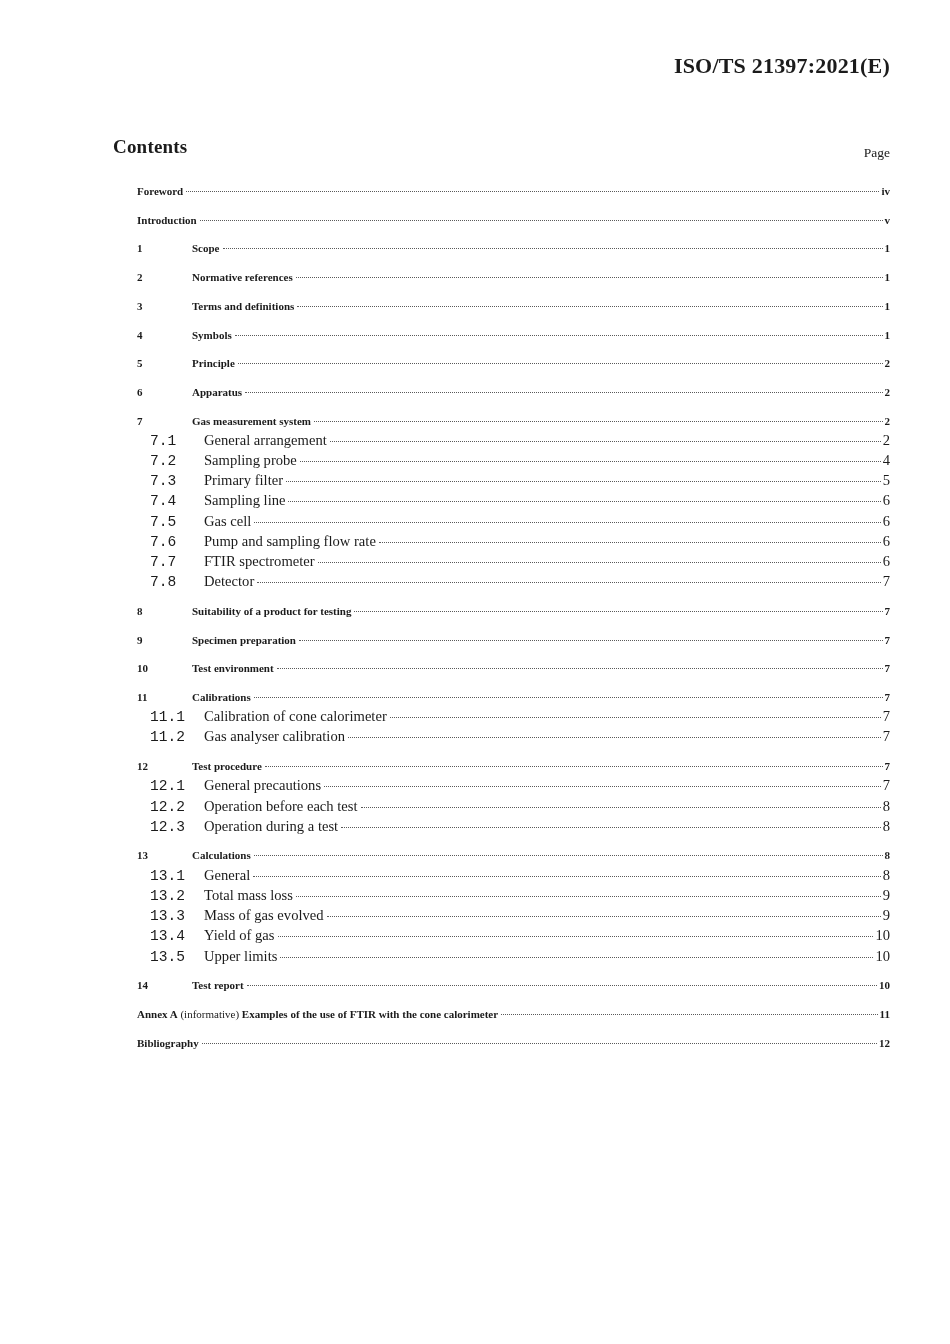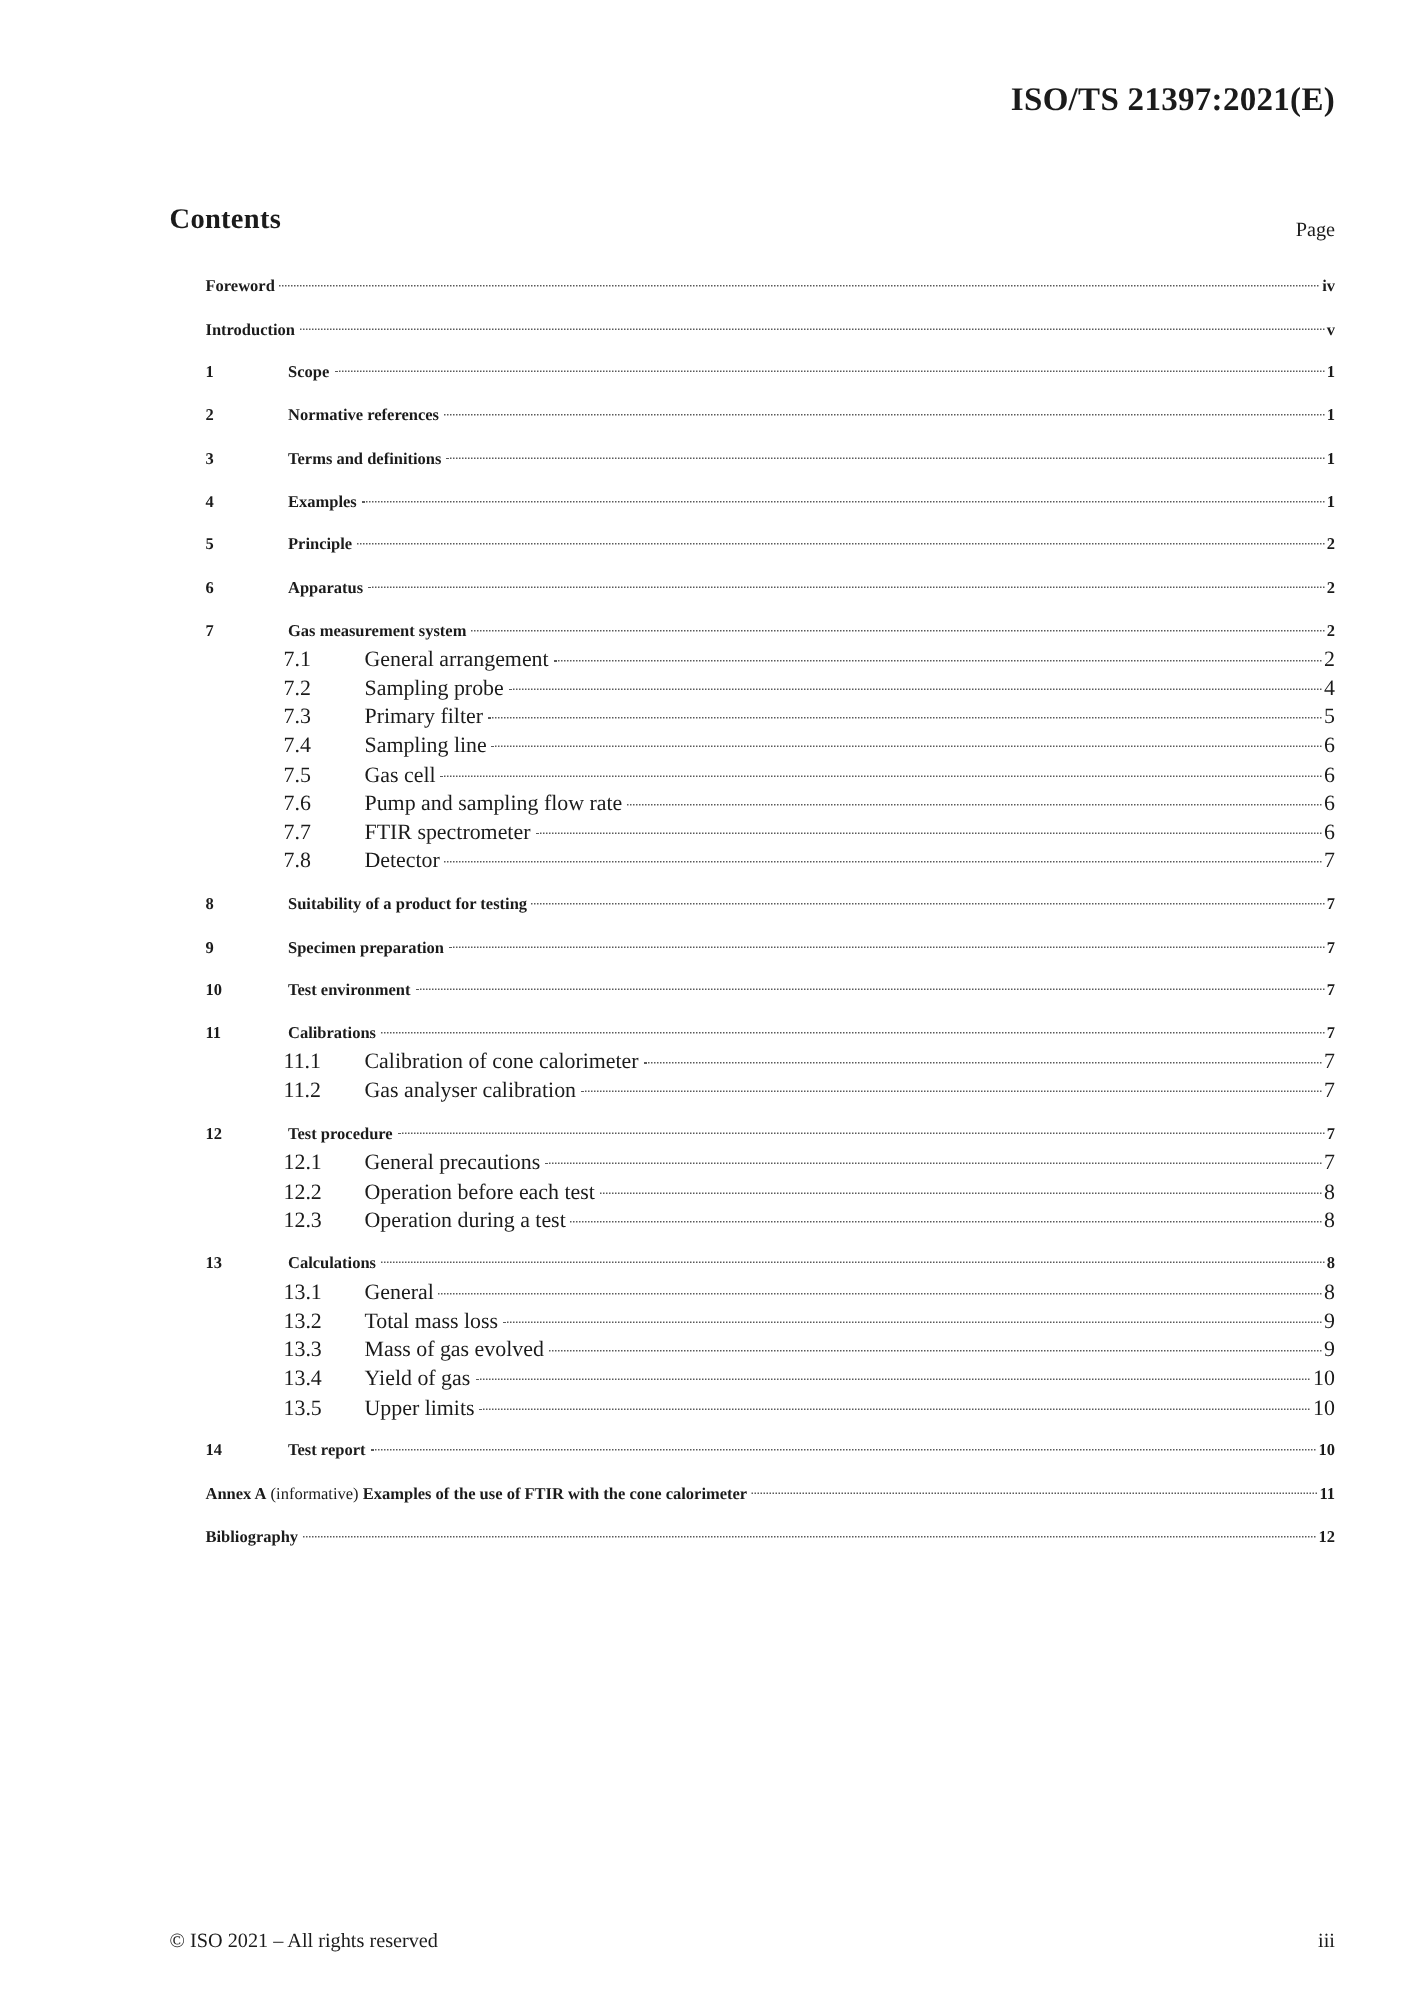--- a/index.html
+++ b/index.html
@@ -54,21 +54,22 @@
   .toc-row.sub {
     font-weight:normal;
     font-size:14.6px;
     margin-top:0;
   }
   .num {
     flex:0 0 55px;
   }
   .sub-num {
     flex:0 0 54px;
-    margin-left:76px;
+    margin-left:37px;
+    font-family:Liberation Mono, monospace;
   }
   .lbl { white-space:pre; }
   .mid { font-weight:normal; white-space:pre; }
   .leader {
     flex:1 1 auto;
     min-width:12px;
     border-bottom:1.6px dotted #5a5a5a;
     margin:0 2px 0 3px;
     transform:translateY(-3px);
   }
@@ -121,21 +122,21 @@
         <span class="pg">1</span>
       </div>
       <div class="toc-row section">
         <span class="num">3</span>
         <span class="lbl">Terms and definitions</span>
         <span class="leader"></span>
         <span class="pg">1</span>
       </div>
       <div class="toc-row section">
         <span class="num">4</span>
-        <span class="lbl">Examples</span>
+        <span class="lbl">Symbols</span>
         <span class="leader"></span>
         <span class="pg">1</span>
       </div>
       <div class="toc-row section">
         <span class="num">5</span>
         <span class="lbl">Principle</span>
         <span class="leader"></span>
         <span class="pg">2</span>
       </div>
       <div class="toc-row section">
@@ -307,18 +308,14 @@
         <span class="leader"></span>
         <span class="pg">11</span>
       </div>
       <div class="toc-row front">
         <span class="lbl">Bibliography</span>
         <span class="leader"></span>
         <span class="pg">12</span>
       </div>
     </div>
 
-  <div class="footer">
-    <span>© ISO 2021 – All rights reserved</span>
-    <span>iii</span>
-  </div>
 
 </div>
 
 </body></html>

